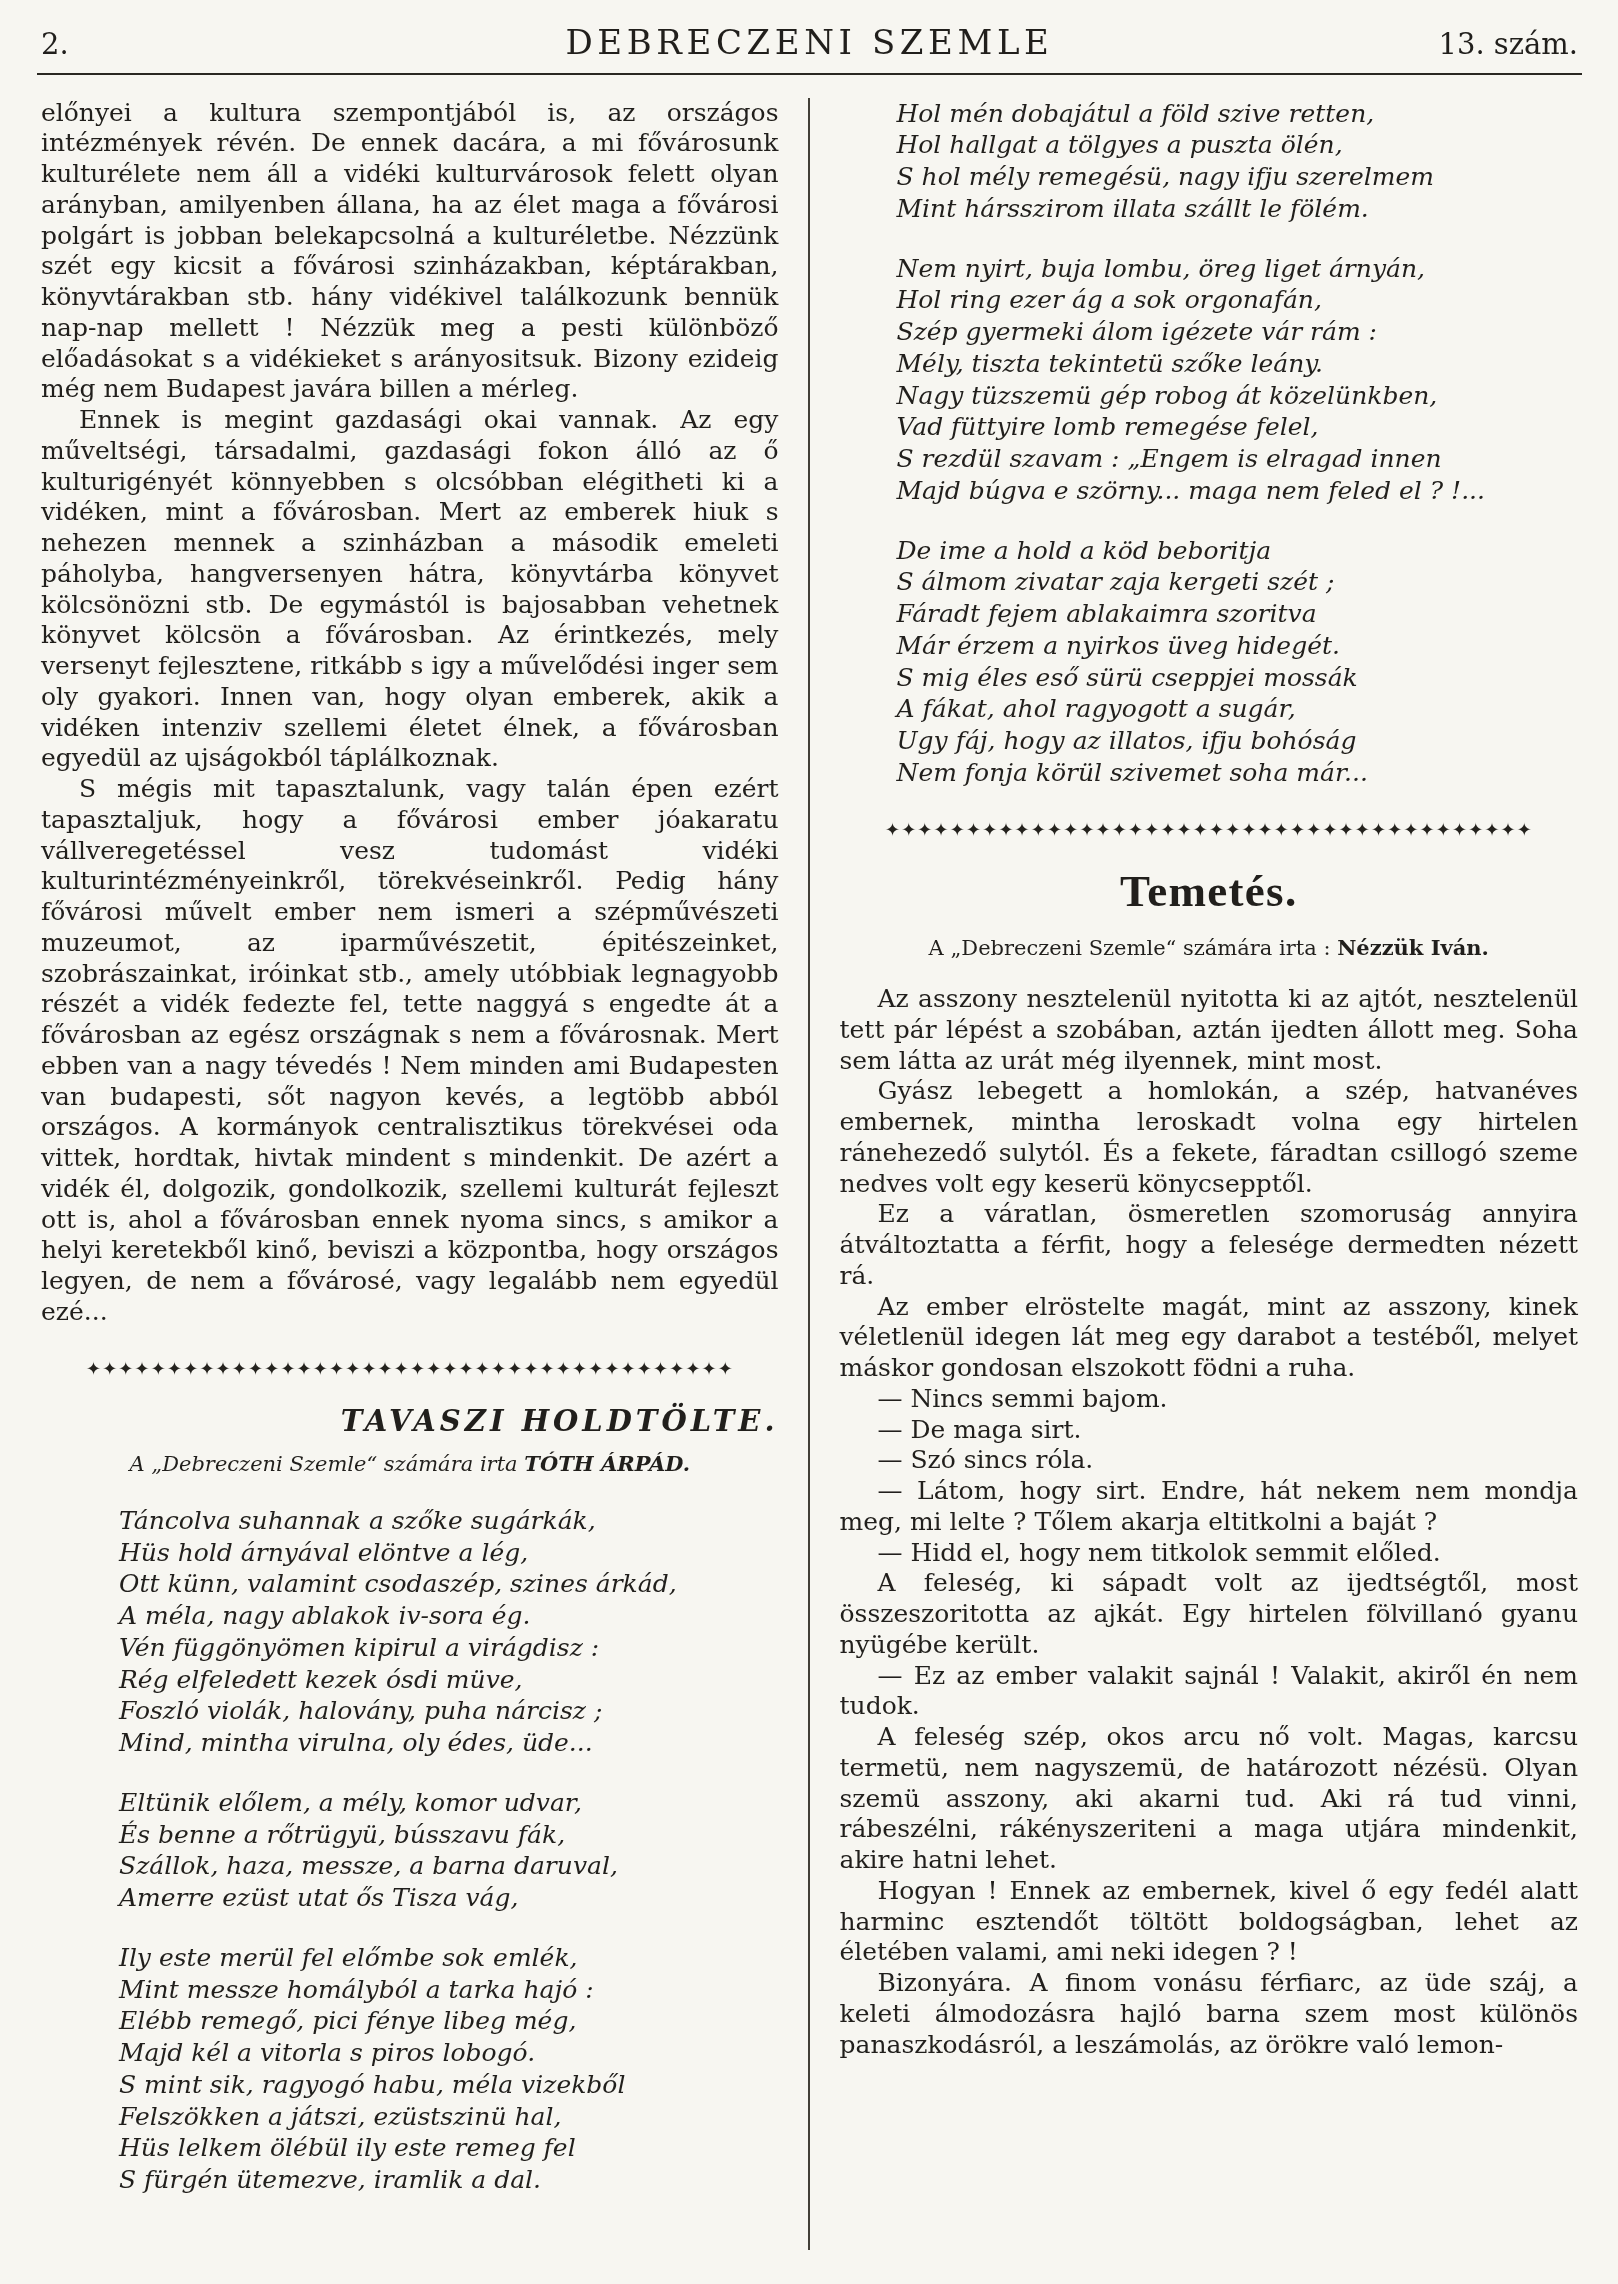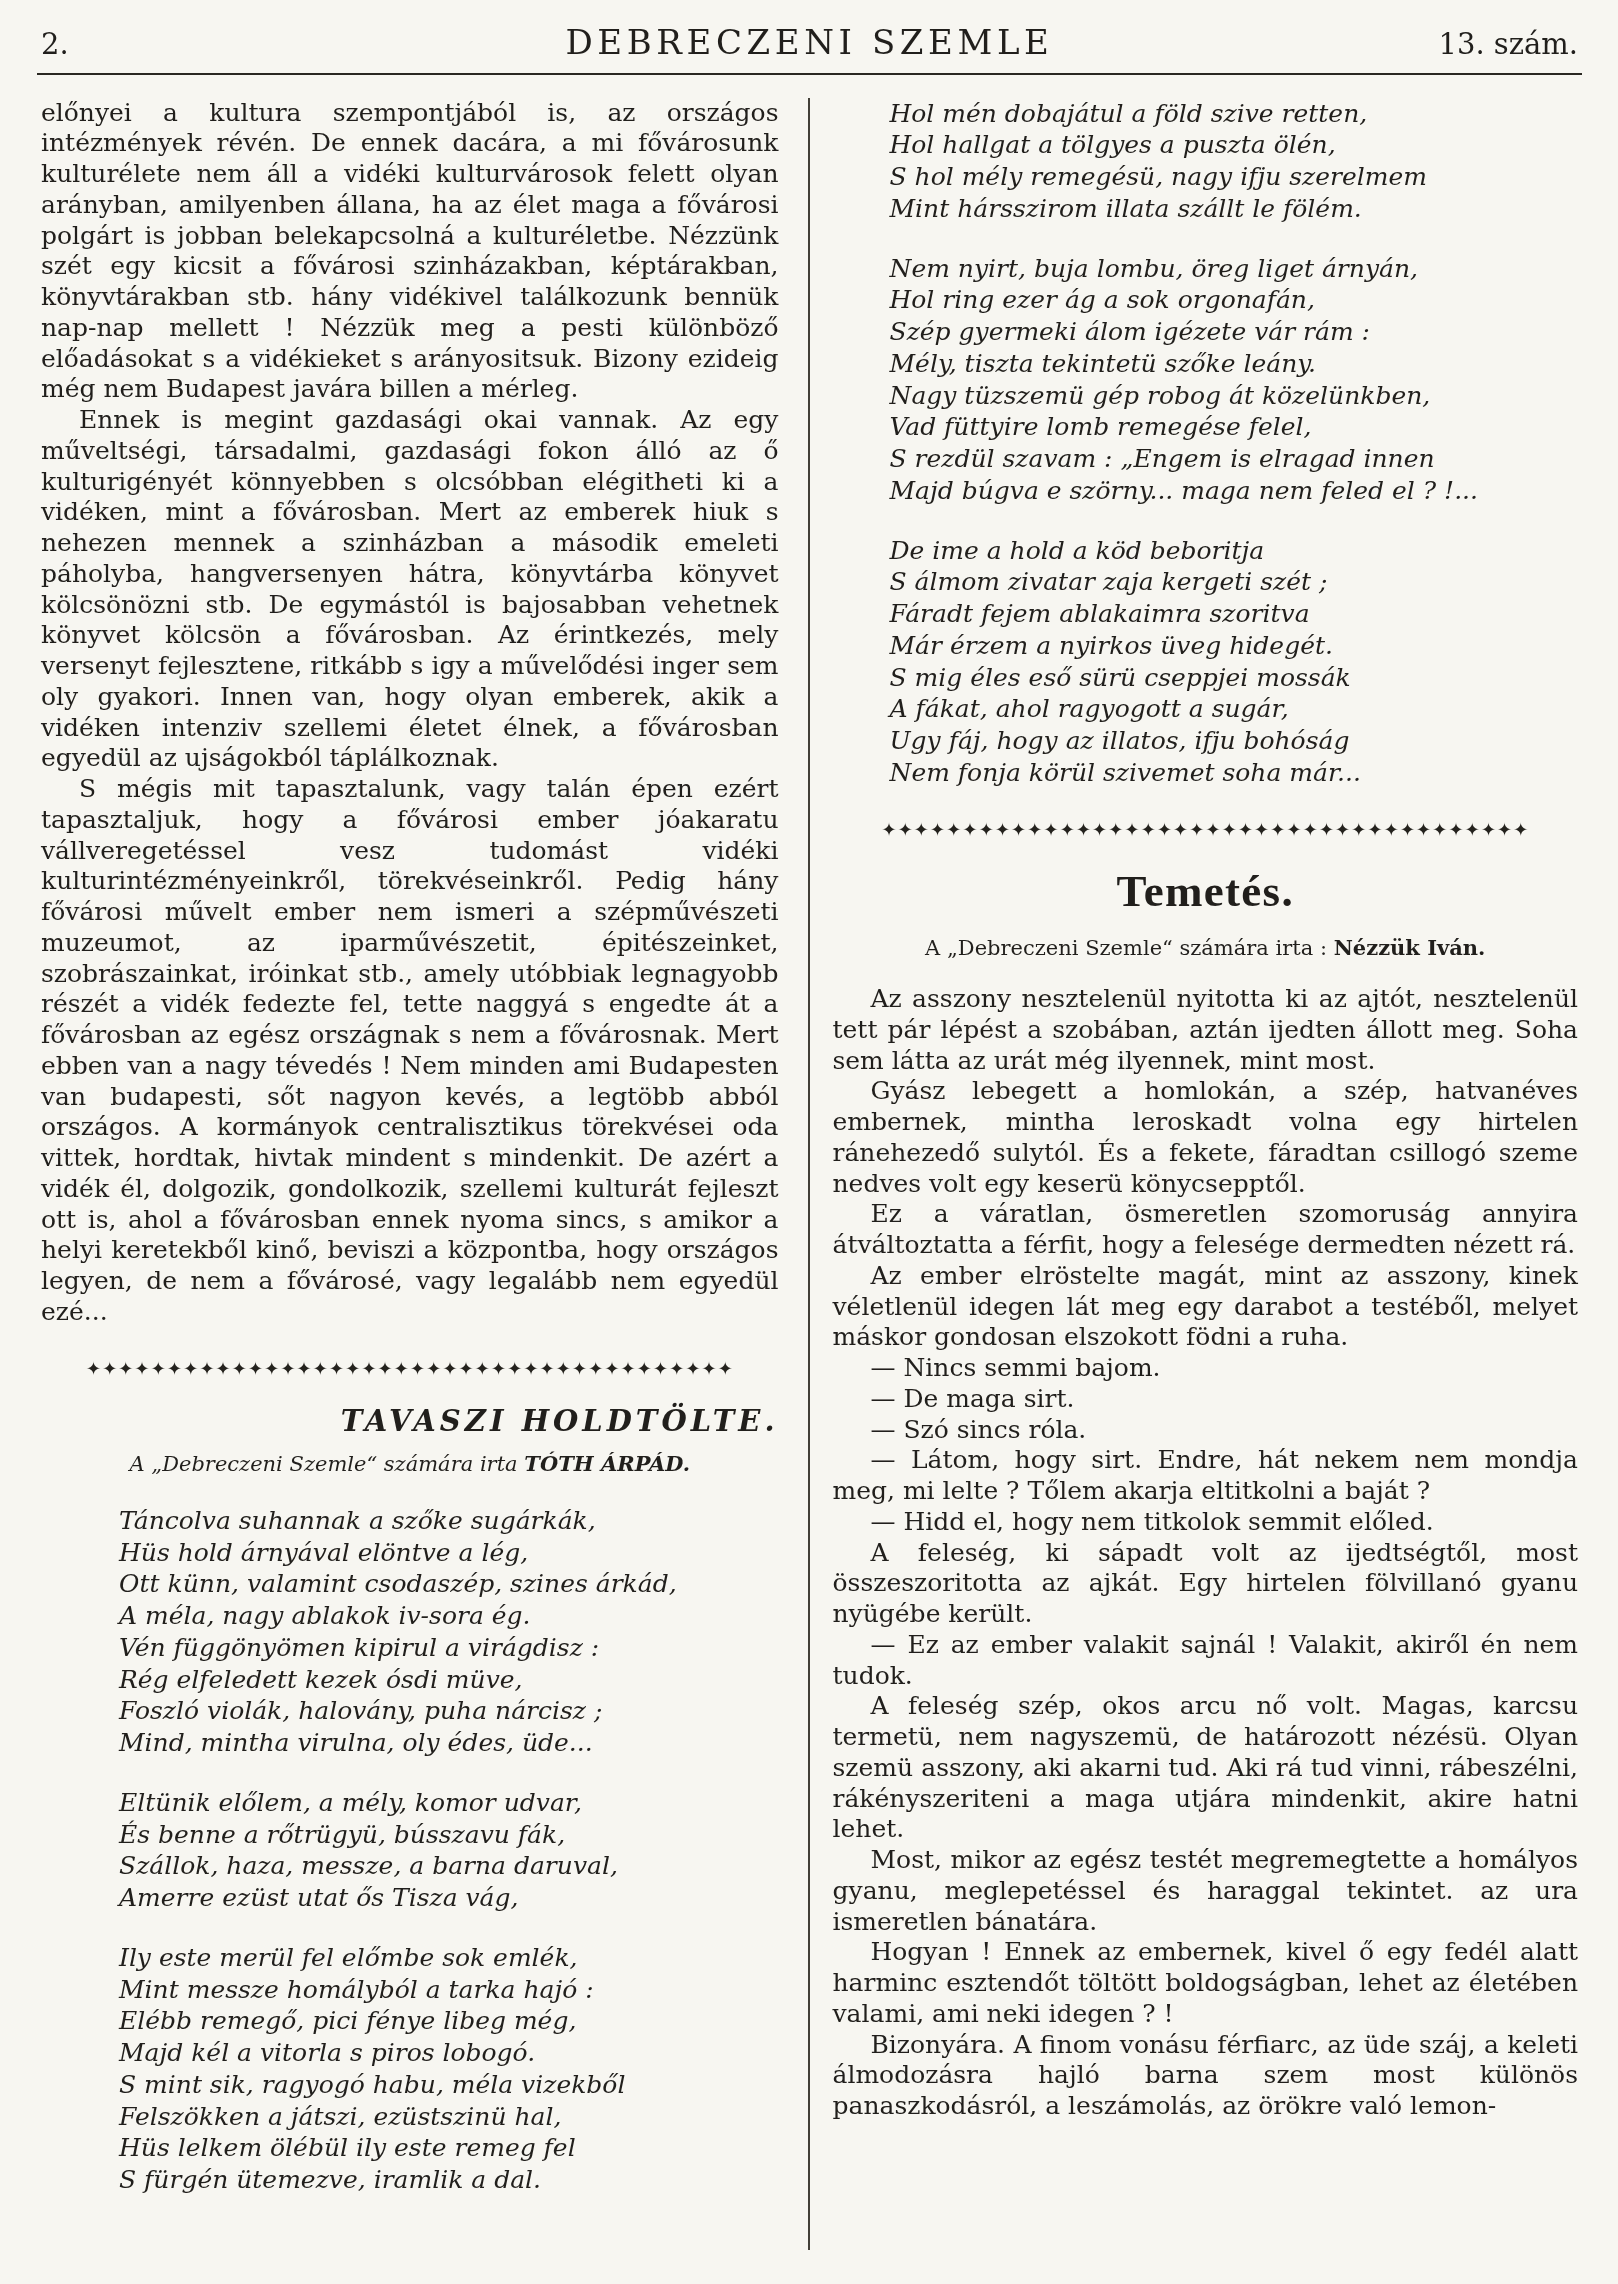--- a/index.html
+++ b/index.html
@@ -26,21 +26,21 @@
     border-bottom: 2.6px solid #2a2822;
   }
   .page-number   { width: 172px; font-size: 29px; }
   .journal-title { flex: 1; text-align: center; font-size: 34px; letter-spacing: 4.6px; }
   .issue-number  { width: 172px; text-align: right; font-size: 29px; }
 
   
   .columns { display: flex; margin-top: 22.5px; height: 2152px; }
   .col { width: 50%; }
   .col-left  { padding: 0 29px 0 4px; border-right: 2px solid #423f38; }
-  .col-right { padding: 0 4px 0 23px; }
+  .col-right { padding: 0 4px 0 30px; }
 
   
   .body-par {
     margin: 0;
     font-size: 25px;
     line-height: 1.23;
     text-align: justify;
     text-indent: 38px;
   }
   .no-indent { text-indent: 0; }
@@ -174,21 +174,20 @@
       <p class="body-par">Ez a váratlan, ösmeretlen szomoruság annyira átváltoztatta a férfit, hogy a felesége dermedten nézett rá.</p>
       <p class="body-par">Az ember elröstelte magát, mint az asszony, kinek véletlenül idegen lát meg egy darabot a testéből, melyet máskor gondosan elszokott födni a ruha.</p>
       <p class="body-par">— Nincs semmi bajom.</p>
       <p class="body-par">— De maga sirt.</p>
       <p class="body-par">— Szó sincs róla.</p>
       <p class="body-par">— Látom, hogy sirt. Endre, hát nekem nem mondja meg, mi lelte ? Tőlem akarja eltitkolni a baját ?</p>
       <p class="body-par">— Hidd el, hogy nem titkolok semmit előled.</p>
       <p class="body-par">A feleség, ki sápadt volt az ijedtségtől, most összeszoritotta az ajkát. Egy hirtelen fölvillanó gyanu nyügébe került.</p>
       <p class="body-par">— Ez az ember valakit sajnál ! Valakit, akiről én nem tudok.</p>
       <p class="body-par">A feleség szép, okos arcu nő volt. Magas, karcsu termetü, nem nagyszemü, de határozott nézésü. Olyan szemü asszony, aki akarni tud. Aki rá tud vinni, rábeszélni, rákényszeriteni a maga utjára mindenkit, akire hatni lehet.</p>
-      <p class="body-par">Most, mikor az egész testét megremegtette a homályos gyanu, meglepetéssel és haraggal tekintet. az ura ismeretlen bánatára.</p>
       <p class="body-par">Hogyan ! Ennek az embernek, kivel ő egy fedél alatt harminc esztendőt töltött boldogságban, lehet az életében valami, ami neki idegen ? !</p>
       <p class="body-par">Bizonyára. A finom vonásu férfiarc, az üde száj, a keleti álmodozásra hajló barna szem most különös panaszkodásról, a leszámolás, az örökre való lemon-</p>
 
     </div>
 
   </div>
 
 </div>
 
 

